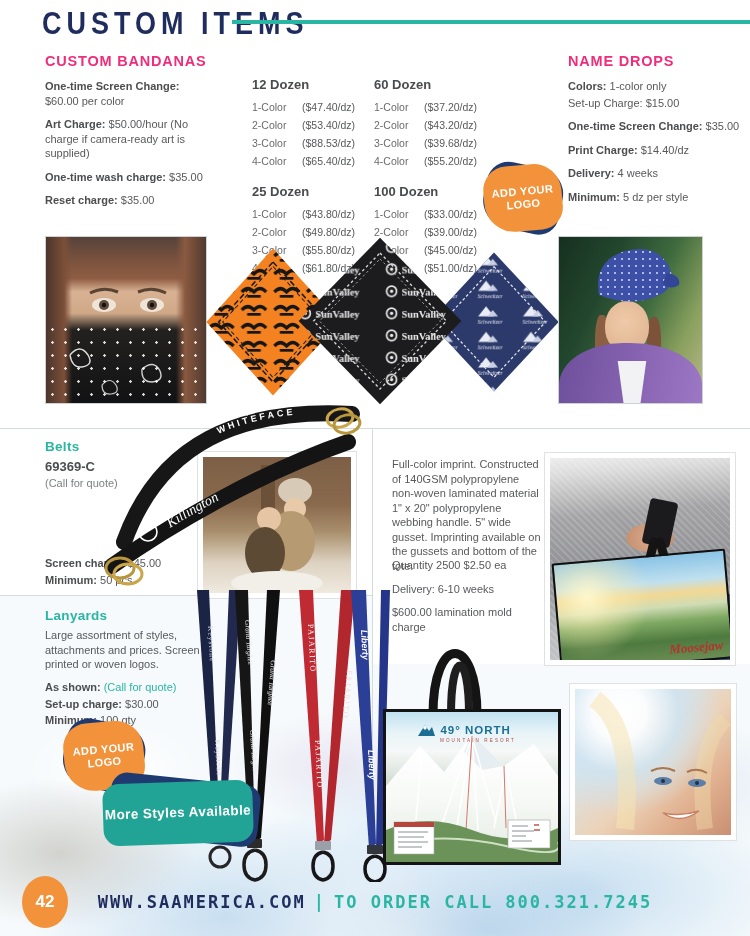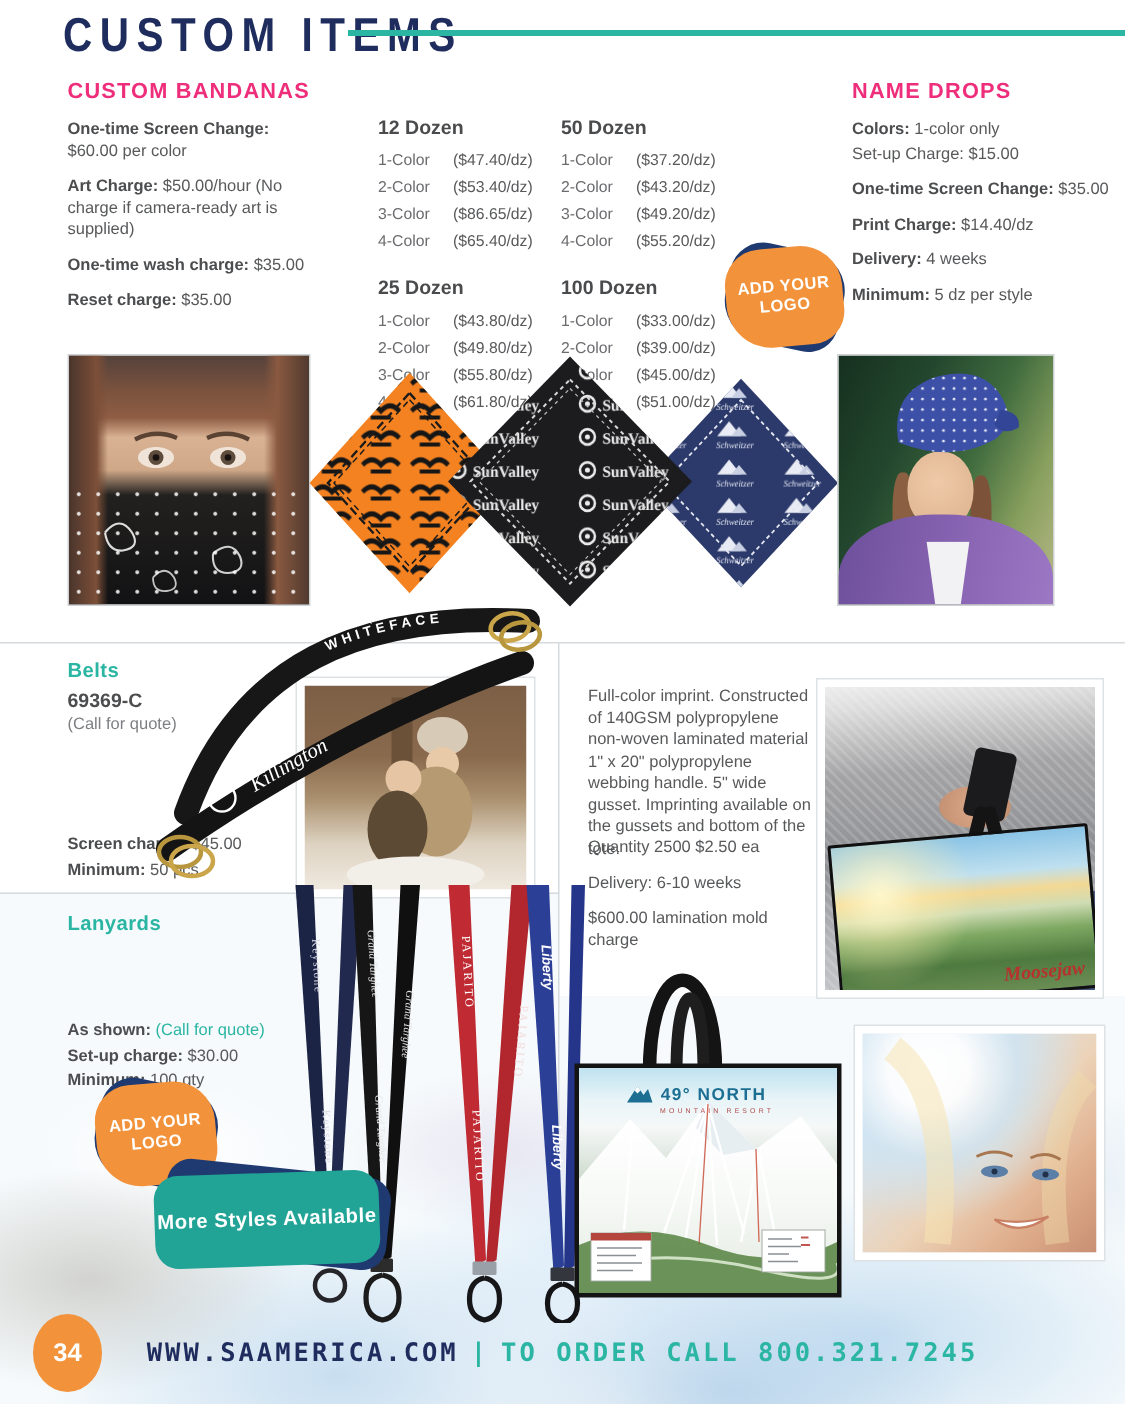--- a/index.html
+++ b/index.html
@@ -142,38 +142,38 @@
     <p><b>Art Charge:</b><span> $50.00/hour (No charge if camera-ready art is supplied)</span></p>
     <p><b>One-time wash charge:</b><span> $35.00</span></p>
     <p><b>Reset charge:</b><span> $35.00</span></p>
   </div>
 
   <div class="abs" style="left:252px;top:77px;width:118px;z-index:3;">
     <div class="pgroup">
       <div class="pg-title">12 Dozen</div>
       <div class="pg-row"><span class="pg-qty">1-Color</span><span class="pg-price">($47.40/dz)</span></div>
       <div class="pg-row"><span class="pg-qty">2-Color</span><span class="pg-price">($53.40/dz)</span></div>
-      <div class="pg-row"><span class="pg-qty">3-Color</span><span class="pg-price">($86.65/dz)</span></div>
+      <div class="pg-row"><span class="pg-qty">3-Color</span><span class="pg-price">($88.53/dz)</span></div>
       <div class="pg-row"><span class="pg-qty">4-Color</span><span class="pg-price">($65.40/dz)</span></div>
     </div>
     <div class="pgroup">
       <div class="pg-title">25 Dozen</div>
       <div class="pg-row"><span class="pg-qty">1-Color</span><span class="pg-price">($43.80/dz)</span></div>
       <div class="pg-row"><span class="pg-qty">2-Color</span><span class="pg-price">($49.80/dz)</span></div>
       <div class="pg-row"><span class="pg-qty">3-Color</span><span class="pg-price">($55.80/dz)</span></div>
       <div class="pg-row"><span class="pg-qty">4-Color</span><span class="pg-price">($61.80/dz)</span></div>
     </div>
   </div>
 
   <div class="abs" style="left:374px;top:77px;width:120px;z-index:3;">
     <div class="pgroup">
-      <div class="pg-title">50 Dozen</div>
+      <div class="pg-title">60 Dozen</div>
       <div class="pg-row"><span class="pg-qty">1-Color</span><span class="pg-price">($37.20/dz)</span></div>
       <div class="pg-row"><span class="pg-qty">2-Color</span><span class="pg-price">($43.20/dz)</span></div>
-      <div class="pg-row"><span class="pg-qty">3-Color</span><span class="pg-price">($49.20/dz)</span></div>
+      <div class="pg-row"><span class="pg-qty">3-Color</span><span class="pg-price">($39.68/dz)</span></div>
       <div class="pg-row"><span class="pg-qty">4-Color</span><span class="pg-price">($55.20/dz)</span></div>
     </div>
     <div class="pgroup">
       <div class="pg-title">100 Dozen</div>
       <div class="pg-row"><span class="pg-qty">1-Color</span><span class="pg-price">($33.00/dz)</span></div>
       <div class="pg-row"><span class="pg-qty">2-Color</span><span class="pg-price">($39.00/dz)</span></div>
       <div class="pg-row"><span class="pg-qty">3-Color</span><span class="pg-price">($45.00/dz)</span></div>
       <div class="pg-row"><span class="pg-qty">4-Color</span><span class="pg-price">($51.00/dz)</span></div>
     </div>
   </div>
@@ -307,20 +307,23 @@
     <text font-size="9" font-weight="bold" letter-spacing="3" fill="#ffffff" font-family="Liberation Sans, sans-serif">
       <textPath href="#bp1" startOffset="52%">WHITEFACE</textPath>
     </text>
     <text font-size="14" font-style="italic" fill="#ffffff" font-family="Liberation Serif, serif">
       <textPath href="#bp2" startOffset="26%">Killington</textPath>
     </text>
     <circle cx="58" cy="138" r="9" stroke="#ffffff" stroke-width="1.6" fill="none"></circle>
   </svg>
 
   <div class="abs teal-h" style="left:45px;top:608px;z-index:3;">Lanyards</div>
+  <div class="abs info" style="left:45px;top:628px;width:168px;z-index:3;">
+    <p><span>Large assortment of styles, attachments and prices. Screen printed or woven logos.</span></p>
+  </div>
   <div class="abs info" style="left:45px;top:680px;width:175px;z-index:3;">
     <p class="tight"><b>As shown:</b><span class="teal-val"> (Call for quote)</span></p>
     <p class="tight"><b>Set-up charge:</b><span> $30.00</span></p>
     <p><b>Minimum:</b><span> 100 qty</span></p>
   </div>
 
   <svg class="abs" style="left:195px;top:590px;z-index:3;" width="195" height="292" viewBox="0 0 195 292">
 
     <polygon points="2,0 14,0 25,242 19,246" fill="#1b2444"></polygon>
     <polygon points="34,0 46,0 30,242 24,246" fill="#212a4e"></polygon>
@@ -423,19 +426,19 @@
       <ellipse cx="88" cy="92" rx="9" ry="4" fill="#5b7fa6"></ellipse>
         <circle cx="88" cy="92" r="2" fill="#22324a"></circle>
       <ellipse cx="122" cy="94" rx="9" ry="4" fill="#5b7fa6"></ellipse>
         <circle cx="122" cy="94" r="2" fill="#22324a"></circle>
       <path d="M76,82 Q88,76 100,82 M112,83 Q122,78 132,84" stroke="#a8764f" stroke-width="2" fill="none"></path>
       <path d="M88,124 Q105,136 124,122 Q106,128 88,124 Z" fill="#ffffff" stroke="#c87f62" stroke-width="1.5"></path>
     </svg>
   </div>
 
   <div class="abs page-num" style="left:22px;top:876px;width:46px;height:52px;z-index:5;">
-    <span>34</span>
+    <span>42</span>
   </div>
   <div class="abs footer-line" style="left:0;top:892px;z-index:5;">
     <span class="f-web">WWW.SAAMERICA.COM</span><span class="f-sep">|</span><span class="f-ord">TO ORDER CALL 800.321.7245</span>
   </div>
 
 </div>
 
 </body></html>

